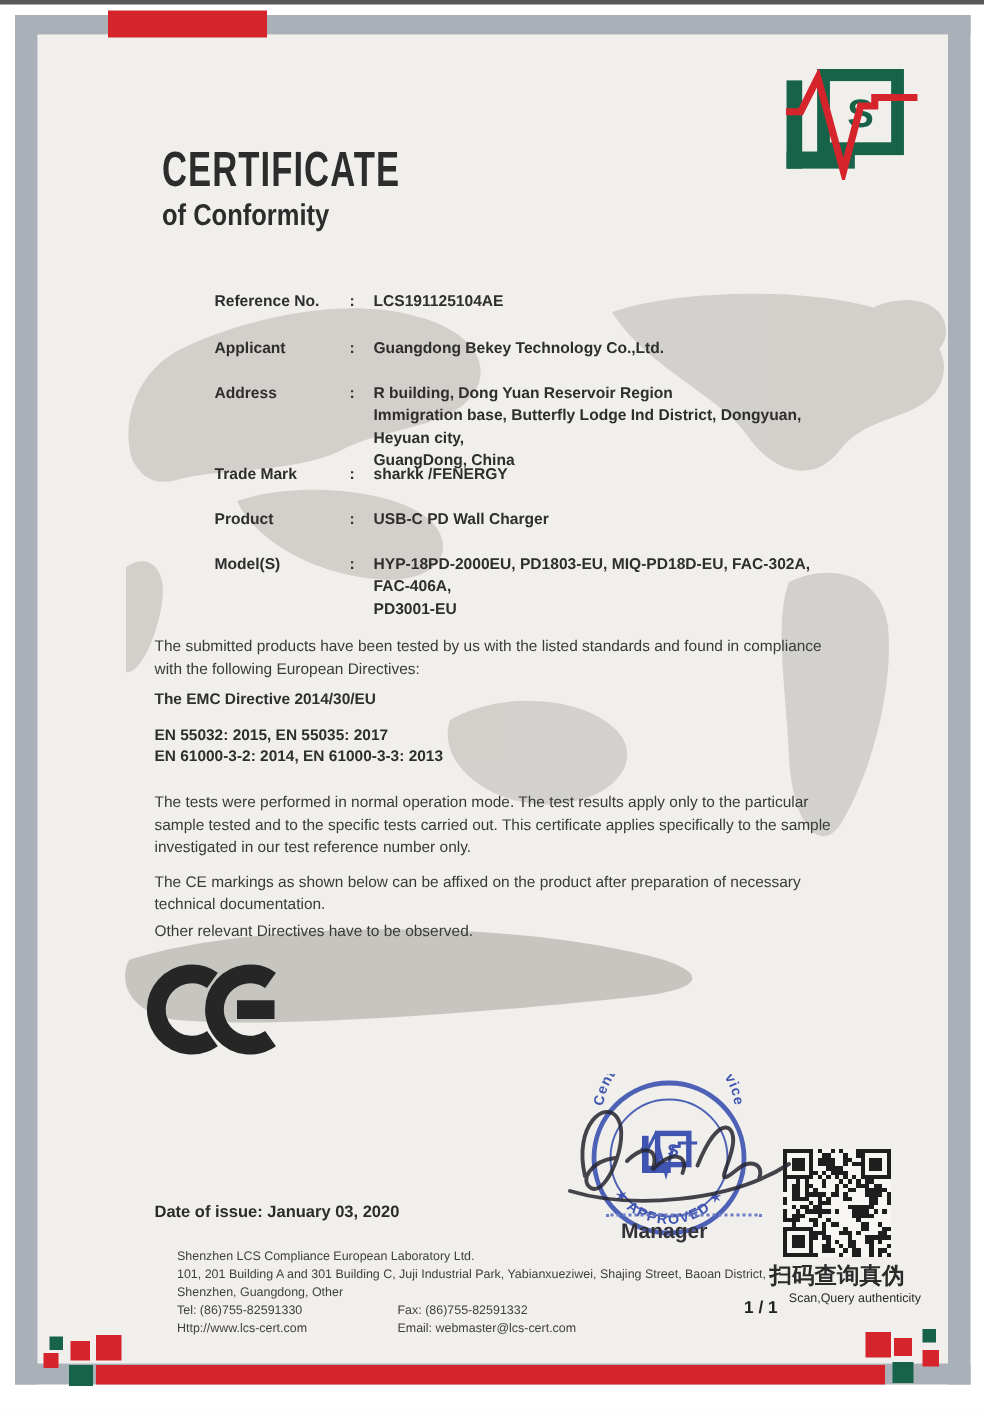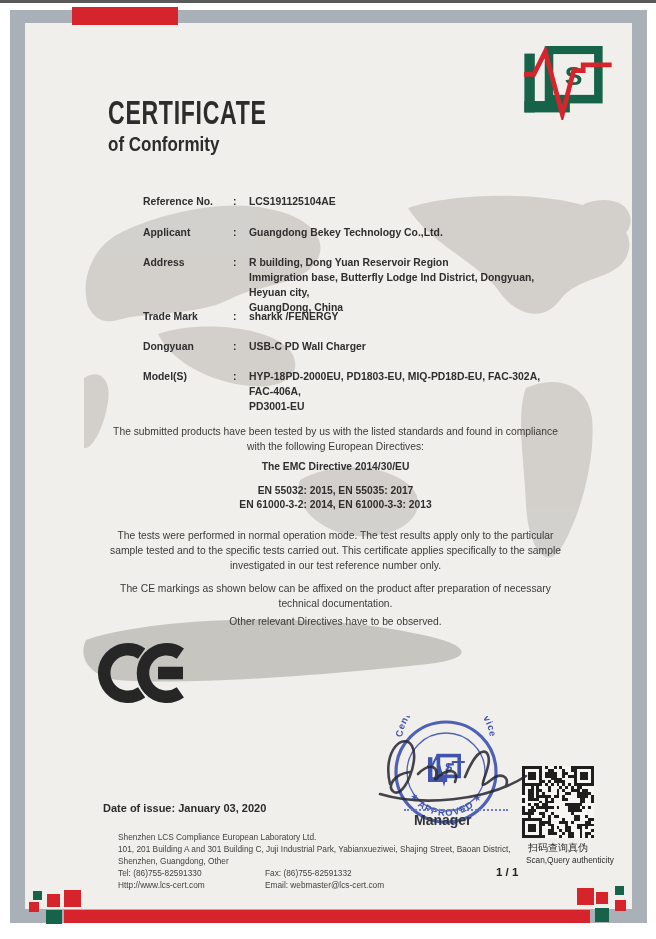--- a/index.html
+++ b/index.html
@@ -24,30 +24,30 @@
   .txt{z-index:2;}
   .title{left:108px;top:94px;font-size:33px;font-weight:700;color:#2c2c2c;
     transform:scaleX(.70);transform-origin:left top;letter-spacing:1px;white-space:nowrap;}
   .subtitle{left:108px;top:133px;font-size:20px;font-weight:700;color:#2c2c2c;
     transform:scaleX(.85);transform-origin:left top;white-space:nowrap;}
   .field-row{left:103px;width:462px;display:flex;font-size:10.4px;font-weight:700;
     line-height:15px;color:#2e2e2e;}
   .field-label{flex:0 0 90px;padding-left:40px;}
   .field-colon{flex:0 0 16px;}
   .field-value{flex:1;white-space:pre-line;}
-  .para{left:103px;width:465px;font-size:10.3px;line-height:15px;color:#3a3a3a;white-space:pre-line;text-align:center;}
+  .para{left:103px;width:465px;font-size:10.3px;line-height:15px;color:#3a3a3a;white-space:pre-line;}
   .bold-para{font-weight:700;color:#2e2e2e;}
   .date-line{left:103px;top:802px;font-size:11px;font-weight:700;color:#2b2b2b;}
   .footer{left:118px;top:831px;width:400px;font-size:8.3px;line-height:12px;color:#3f3f3f;}
   .footer-cols{display:flex;}
   .fcol1{flex:0 0 147px;}
   .page-num{left:496px;top:866px;font-size:11.5px;font-weight:700;color:#222;}
   .qr-wrap{left:502px;top:766px;width:112px;text-align:center;z-index:2;}
   .qr-box{margin:0 auto;width:72px;height:72px;background:#f7f6f3;}
-  .qr-cn{font-size:10px;font-weight:400;color:#2b2b2b;margin-top:3px;}
+  .qr-cn{font-size:15px;font-weight:700;color:#2b2b2b;margin-top:3px;}
   .qr-en{font-size:8.3px;font-weight:400;color:#2b2b2b;text-align:right;}
   .stamp{left:388px;top:716px;z-index:3;}
   .signature{left:368px;top:722px;z-index:4;}
   .dotted-line{left:404px;top:809px;width:104px;border-top:2px dotted #6b7cc4;z-index:4;}
   .manager{left:414px;top:812px;width:90px;text-align:left;font-size:14px;font-weight:700;
     color:#33333a;z-index:5;}
   .logo{left:524px;top:46px;z-index:2;}
   .ce{left:98px;top:641px;z-index:2;}
   .orn{z-index:4;}
 </style>
@@ -119,21 +119,21 @@
     <span class="field-value">R building, Dong Yuan Reservoir Region
 Immigration base, Butterfly Lodge Ind District, Dongyuan, Heyuan city,
 GuangDong, China</span>
   </div>
   <div class="abs txt field-row" style="top:309px;">
     <span class="field-label">Trade Mark</span>
     <span class="field-colon">:</span>
     <span class="field-value">sharkk /FENERGY</span>
   </div>
   <div class="abs txt field-row" style="top:339px;">
-    <span class="field-label">Dongyuan</span>
+    <span class="field-label">Product</span>
     <span class="field-colon">:</span>
     <span class="field-value">USB-C PD Wall Charger</span>
   </div>
   <div class="abs txt field-row" style="top:369px;">
     <span class="field-label">Model(S)</span>
     <span class="field-colon">:</span>
     <span class="field-value">HYP-18PD-2000EU,  PD1803-EU,  MIQ-PD18D-EU,  FAC-302A,  FAC-406A,
 PD3001-EU</span>
   </div>
 

